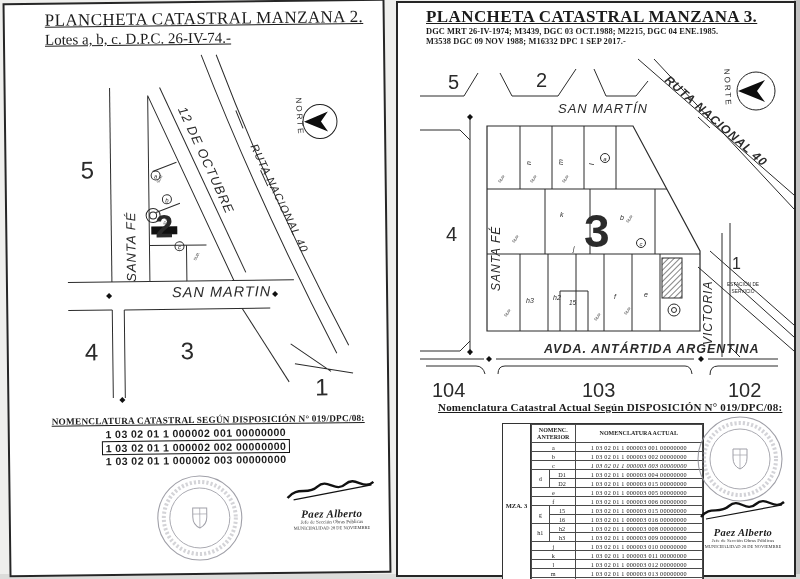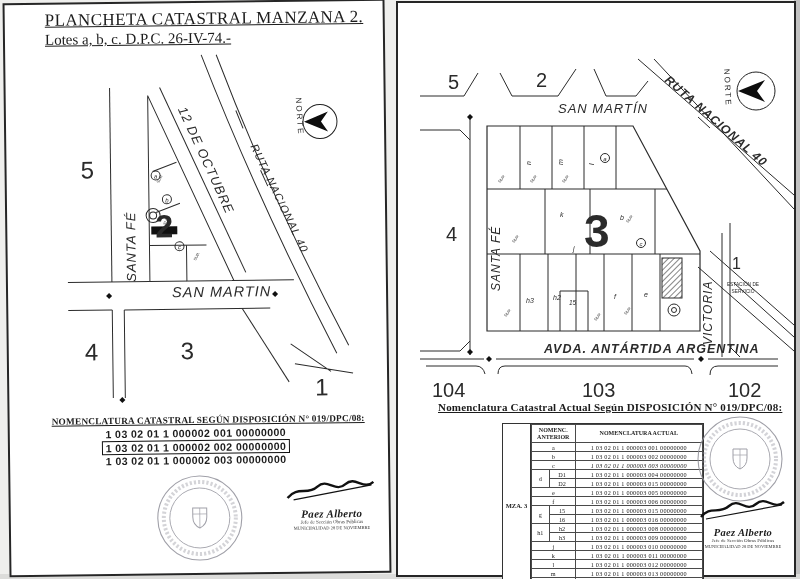--- a/index.html
+++ b/index.html
@@ -133,20 +133,25 @@
       <path d="M4,18 C14,6 24,16 34,7 S52,14 62,5 S80,12 90,3" stroke="#111" stroke-width="2.4" fill="none"></path>
       <path d="M10,20 L88,6" stroke="#111" stroke-width="1.1" fill="none"></path>
     </svg>
     <div class="name">Paez Alberto</div>
     <div class="role">Jefe de Sección Obras Públicas</div>
     <div class="org">MUNICIPALIDAD 28 DE NOVIEMBRE</div>
   </div>
 </div>
 
 <div id="right-page" class="pg">
+  <div class="hdr" style="left:28px;top:4px;">
+    <div class="doc-title bold">PLANCHETA CATASTRAL MANZANA 3.</div>
+    <div class="ref-line">DGC MRT 26-IV-1974; M3439, DGC 03 OCT.1988; M2215, DGC 04 ENE.1985.</div>
+    <div class="ref-line">M3538 DGC 09 NOV 1988; M16332 DPC 1 SEP 2017.-</div>
+  </div>
 
   <svg class="map" style="left:0;top:50px;" width="396" height="370" viewBox="0 0 396 370">
     <defs>
       <pattern id="hatch" width="4" height="4" patternTransform="rotate(45)" patternUnits="userSpaceOnUse">
         <line x1="0" y1="0" x2="0" y2="4" stroke="#333" stroke-width="1.2"></line>
       </pattern>
     </defs>
     <g stroke="#2b2b2b" stroke-width="1" fill="none">
       <path d="M22,43 H66 L80,20"></path>
       <path d="M102,20 L114,43 H160 L178,16"></path>

